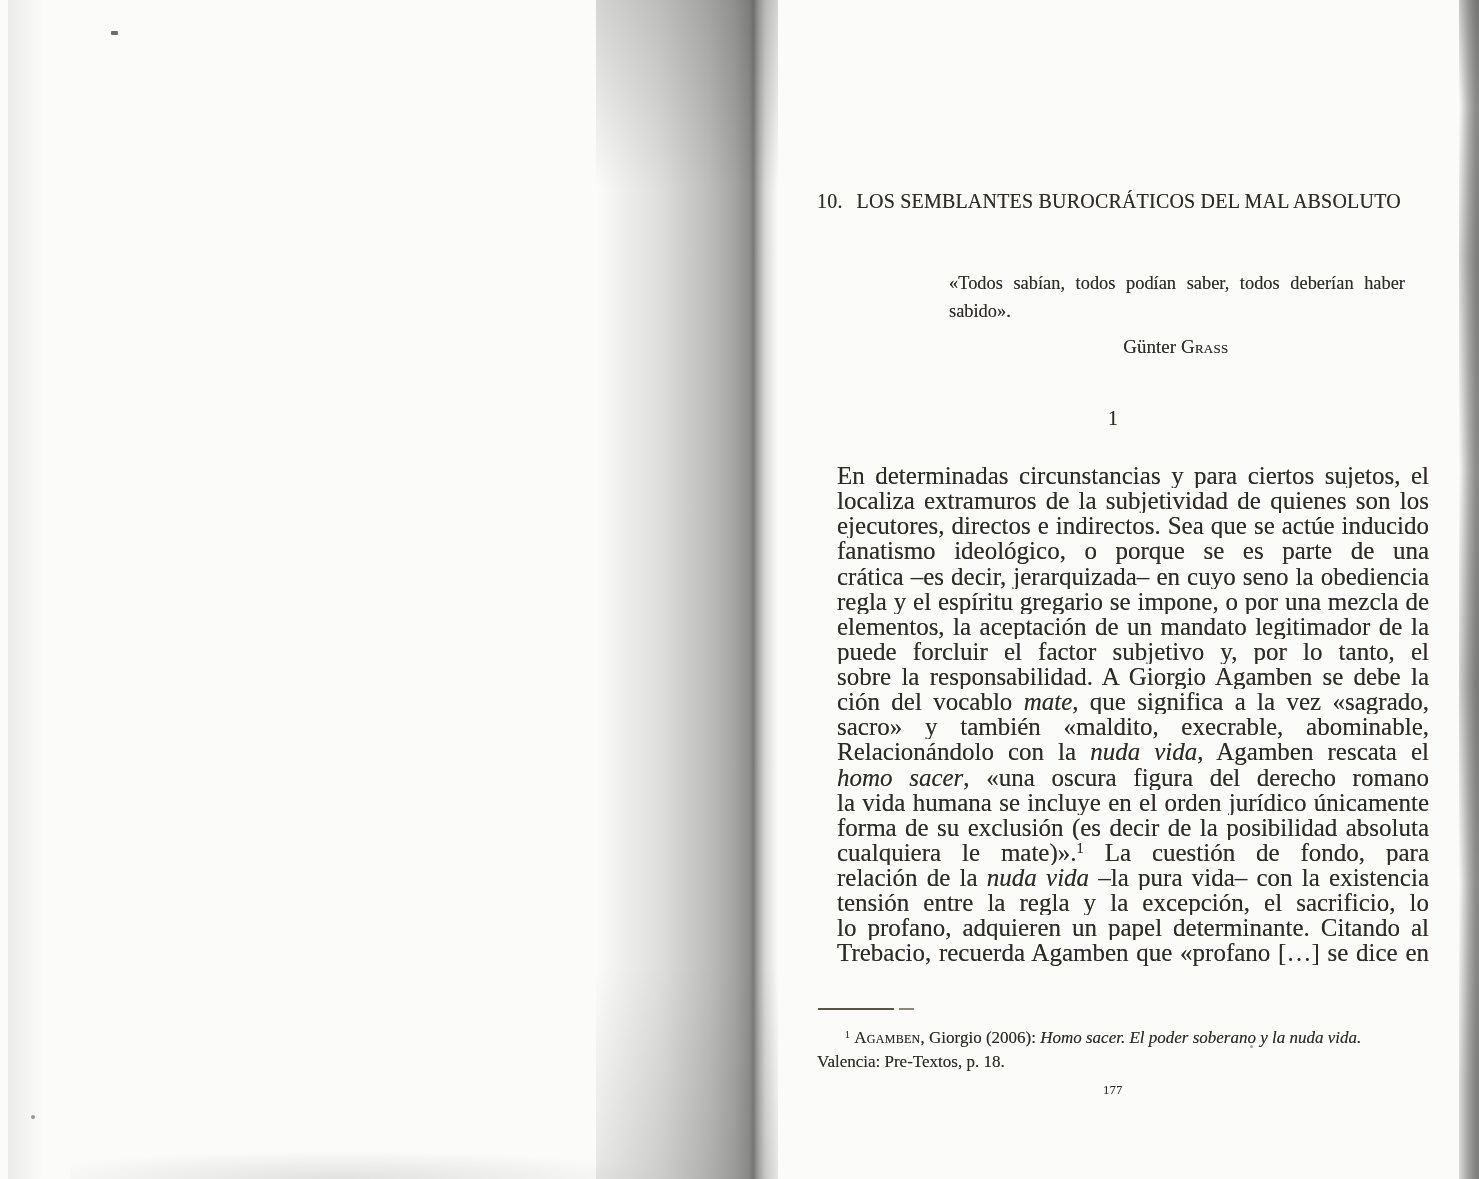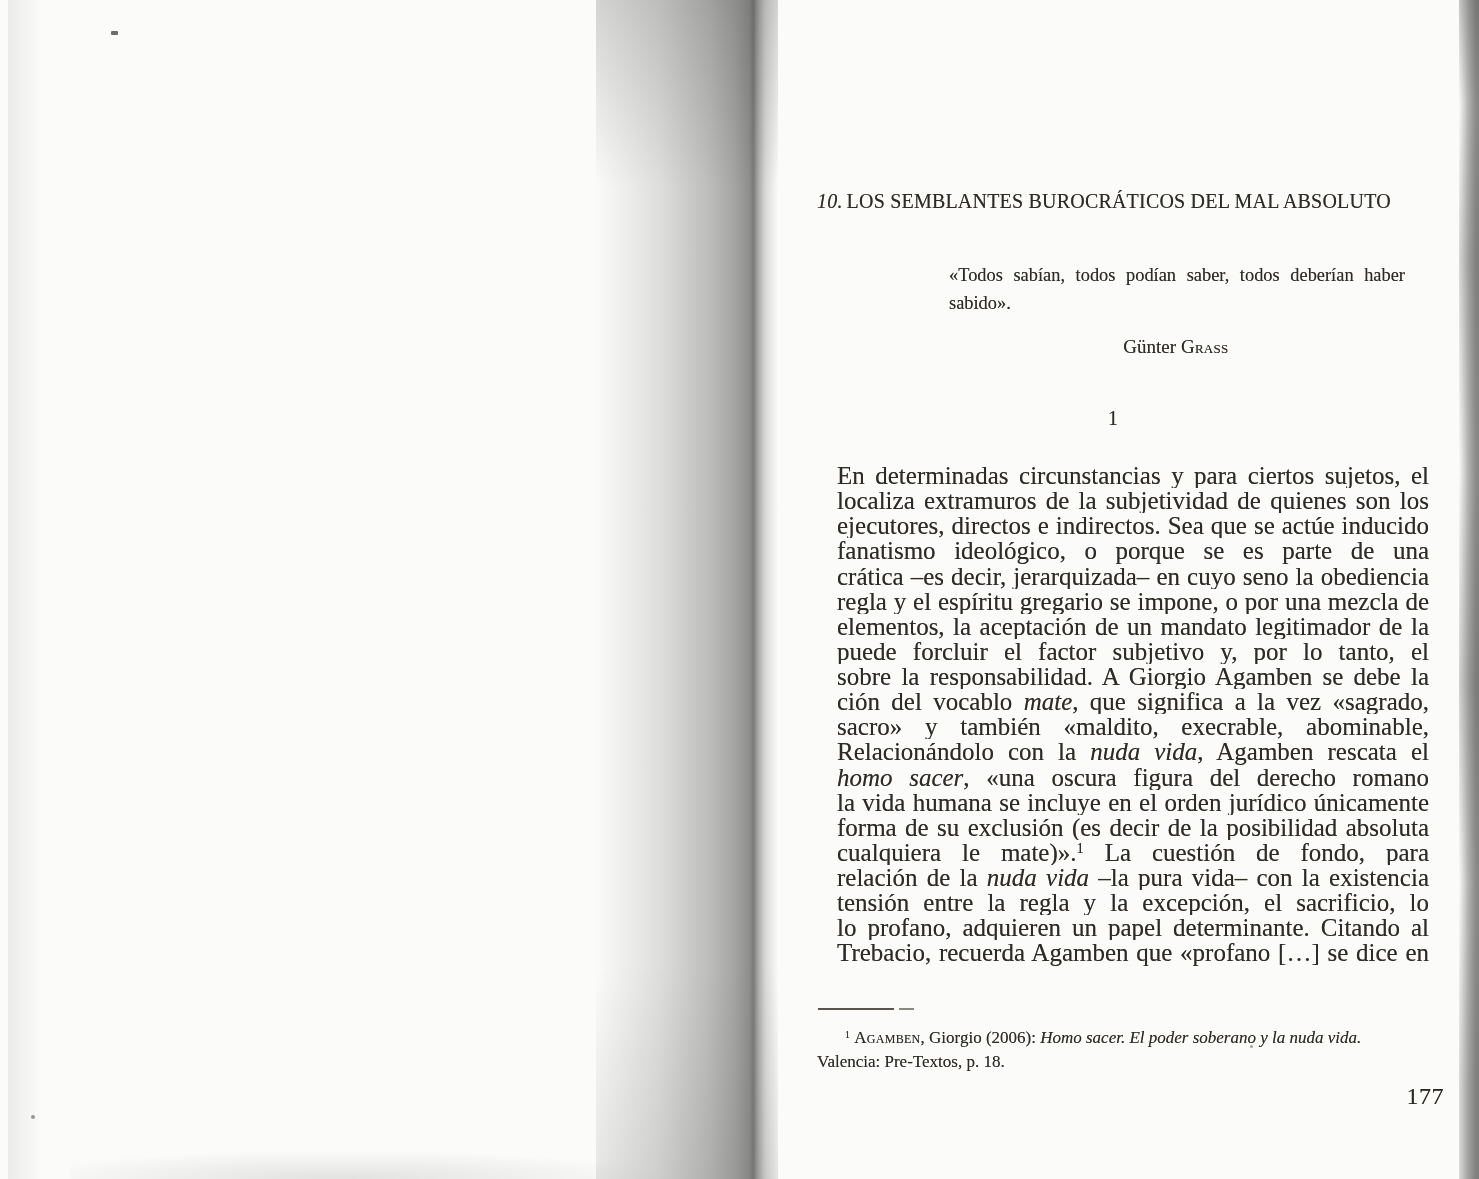--- a/index.html
+++ b/index.html
@@ -52,39 +52,39 @@
   }
   .speck{position:absolute;background:#4a4845;}
   .speck.s1{left:111px;top:31px;width:7px;height:4px;opacity:.8;border-radius:1px;}
   .speck.s2{left:31px;top:1115px;width:4px;height:4px;opacity:.55;border-radius:50%;}
   .speck.s3{left:1250px;top:1045px;width:3px;height:3px;opacity:.5;border-radius:50%;}
   
   .title{
     position:absolute;left:817px;top:190px;width:592px;margin:0;
     font-size:20px;font-weight:normal;letter-spacing:.2px;white-space:nowrap;
   }
-  .title .t-num{margin-right:4px;font-style:italic;}
-  .epigraph{position:absolute;left:949px;top:262px;width:456px;font-size:18.4px;line-height:27.5px;}
+  .title .t-num{margin-right:14px;}
+  .epigraph{position:absolute;left:949px;top:270px;width:456px;font-size:18.4px;line-height:27.5px;}
   .epigraph .epi-line:first-child{text-align:justify;text-align-last:justify;}
   .attribution{position:absolute;left:949px;top:336px;width:454px;text-align:center;font-size:19px;}
   .sc{font-variant:small-caps;letter-spacing:.3px;}
   .section-num{position:absolute;left:817px;top:407px;width:592px;text-align:center;font-size:20px;}
   .body-text{position:absolute;left:837px;top:463px;width:592px;font-size:25px;}
   .body-line{
     height:25.14px;line-height:25.14px;overflow:hidden;
     text-align:justify;text-align-last:justify;
   }
   sup{font-size:.58em;vertical-align:.55em;line-height:0;}
   .fn-rule{
     position:absolute;left:818px;top:1008px;width:96px;height:2px;
     background:linear-gradient(90deg,#57544e 0,#57544e 76px,rgba(87,84,78,0) 76px,rgba(87,84,78,0) 81px,#8a877f 81px,#8a877f 96px);
   }
   .footnote{position:absolute;left:817px;top:1026px;width:592px;font-size:17px;line-height:23.5px;}
   .fn-first{text-indent:28px;}
-  .page-num{position:absolute;left:852px;top:1083px;width:592px;text-align:right;font-size:24px;letter-spacing:.5px;}
+  .page-num{position:absolute;left:817px;top:1083px;width:592px;text-align:center;font-size:12px;letter-spacing:.5px;}
   .title,.epigraph,.attribution,.section-num,.body-text,.footnote,.page-num{
     text-shadow:0 0 .4px rgba(46,43,38,.55);
   }
 </style>
 </head>
 <body>
 
 <div class="scan" style="--ink: #2e2b26; --paper: #fbfbf9;">
 
   <div class="left-page"></div>

